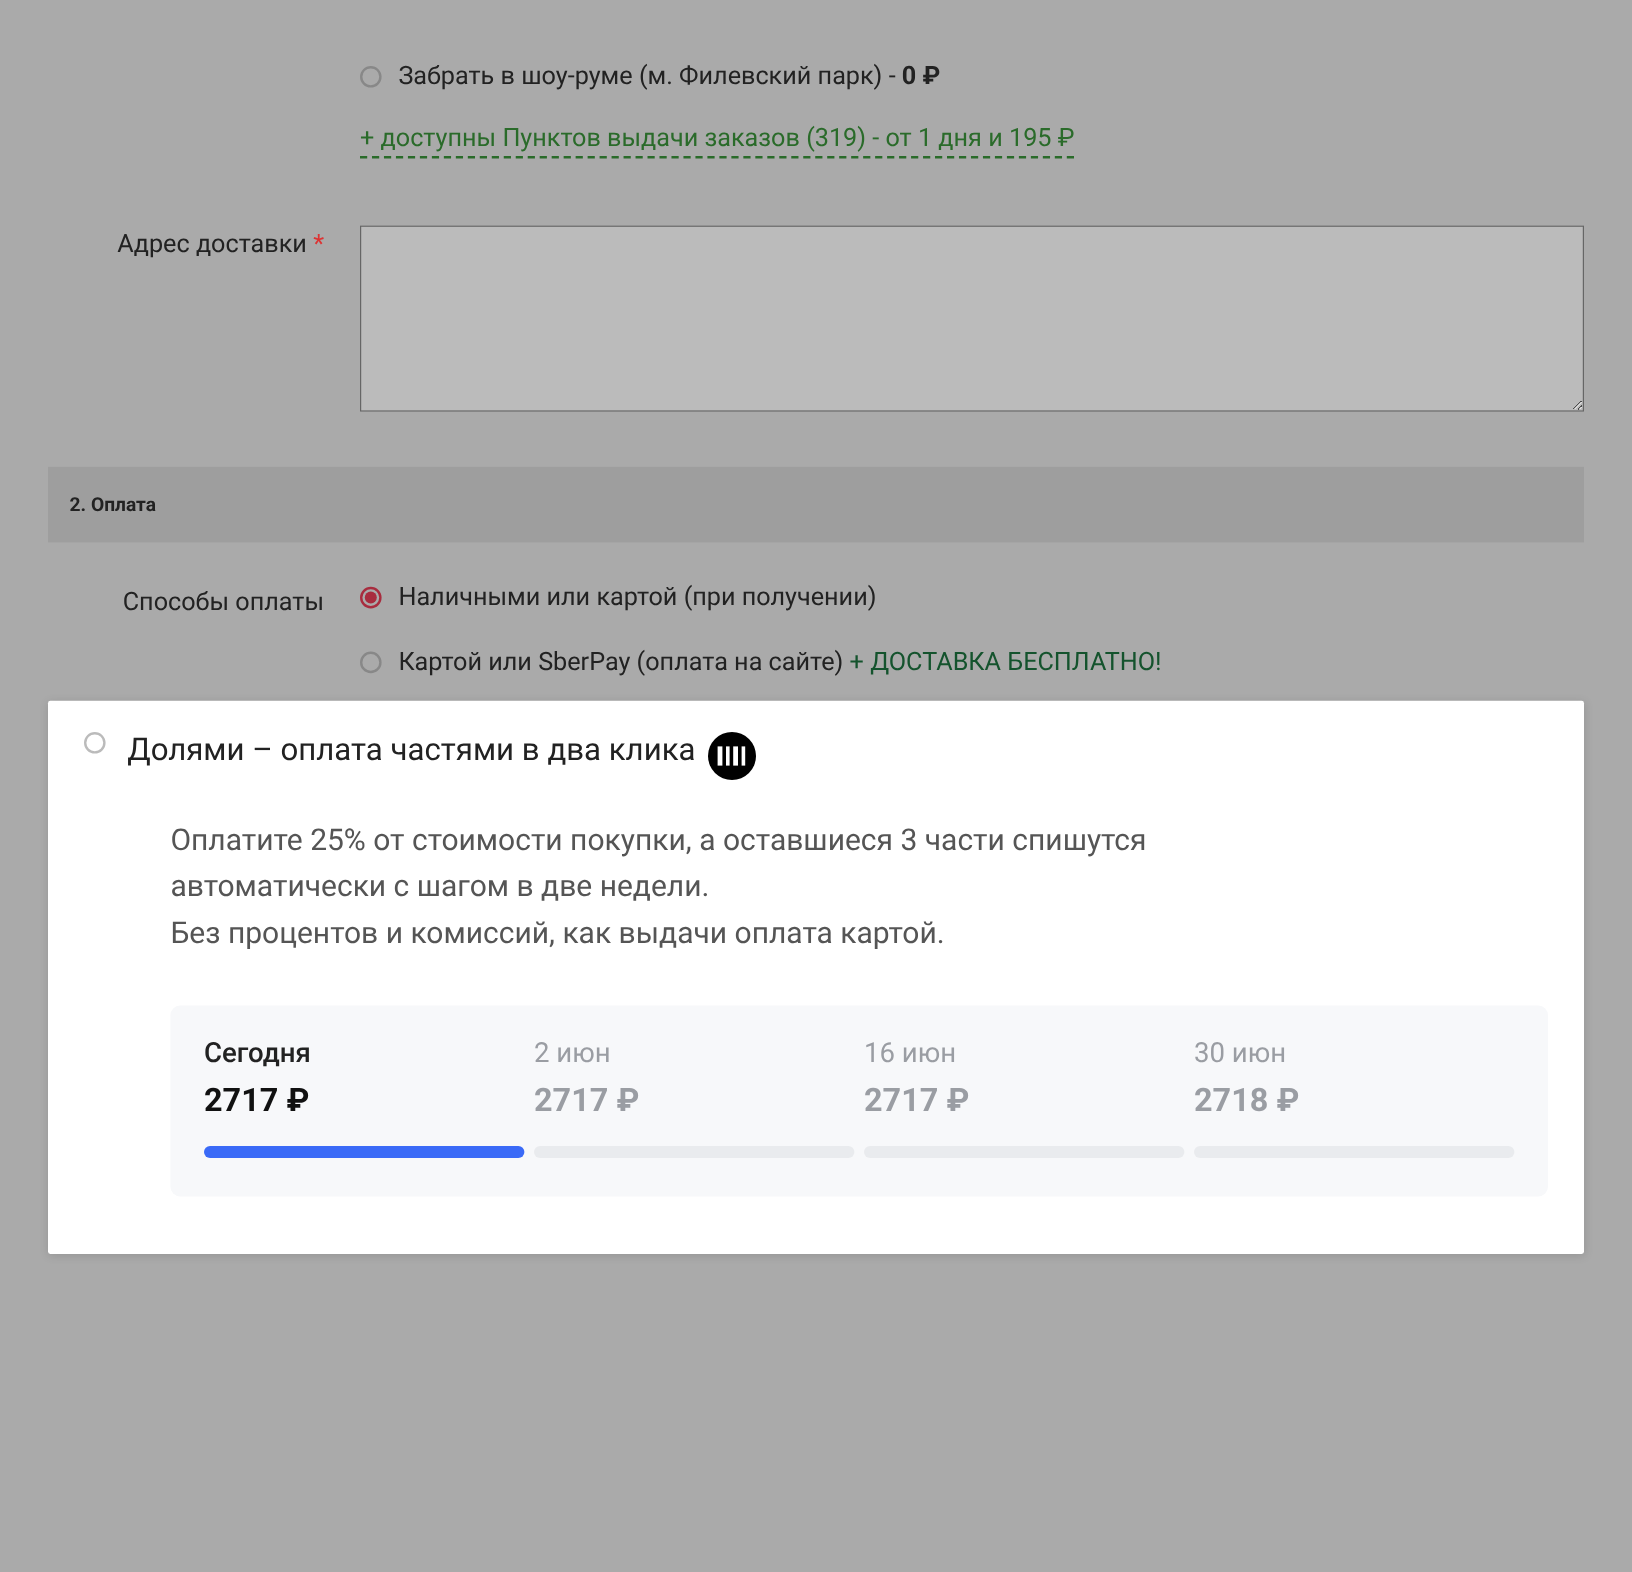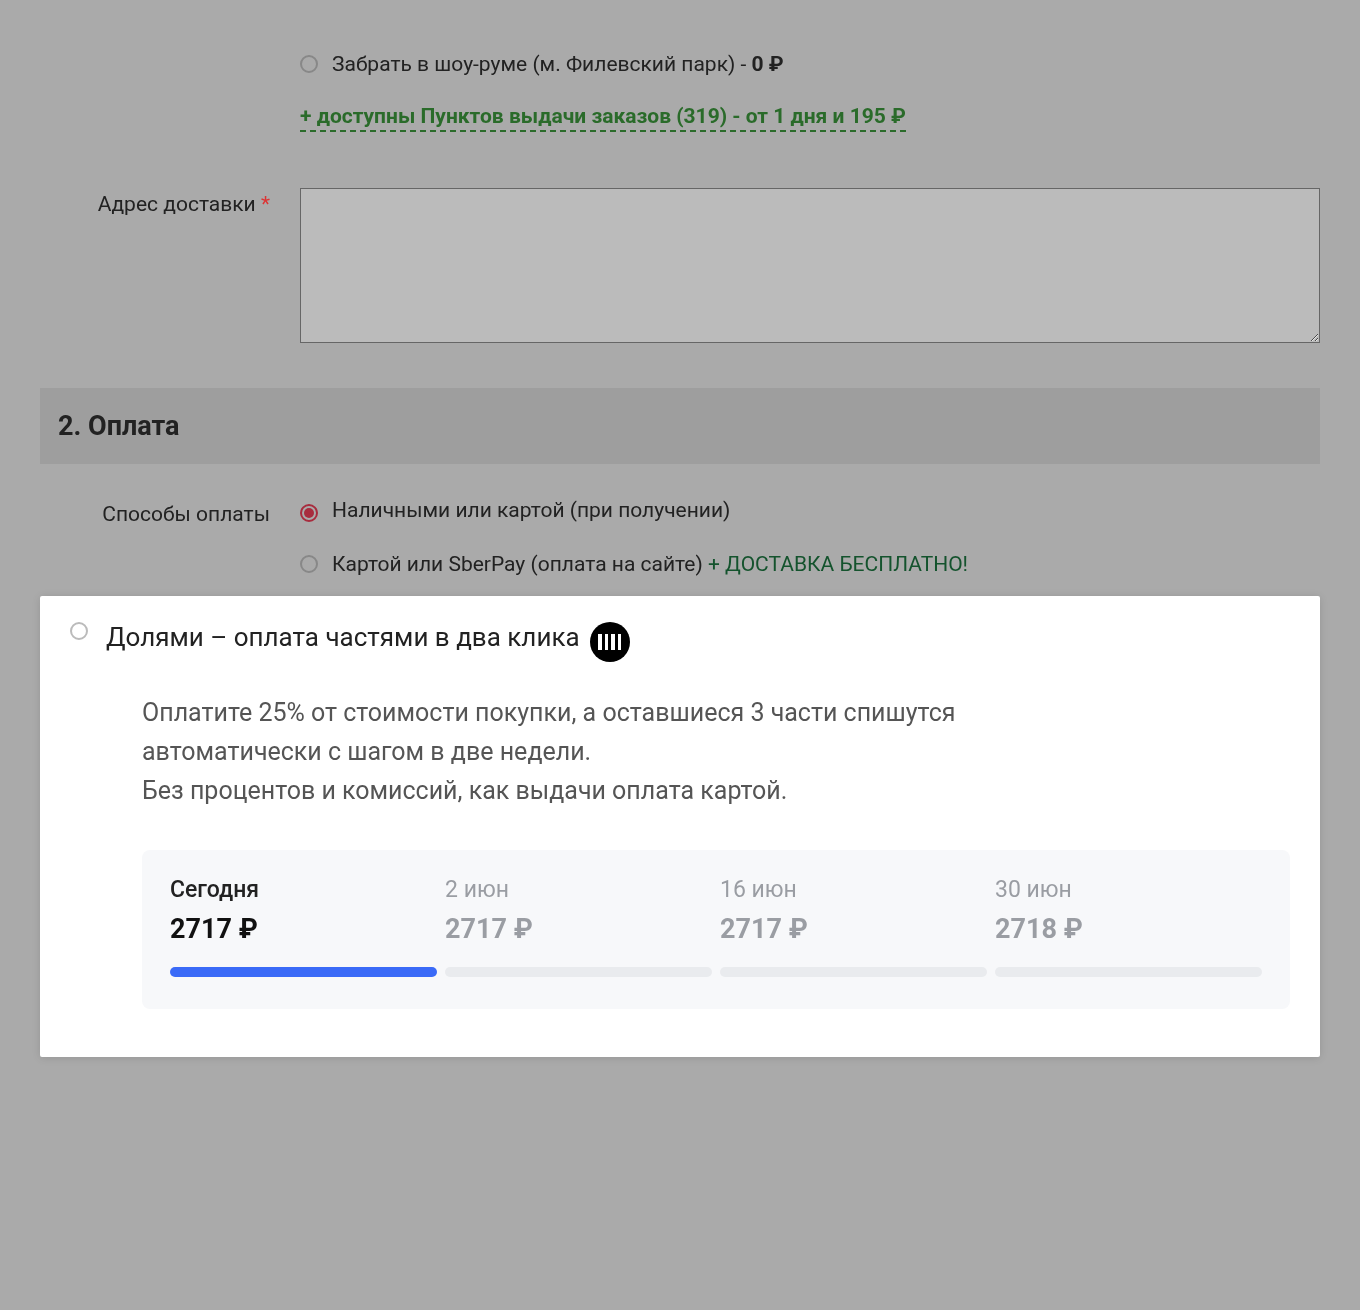--- a/index.html
+++ b/index.html
@@ -50,40 +50,40 @@
   .radio.selected::after {
     content: "";
     width: 10px;
     height: 10px;
     background: #a82c3e;
     border-radius: 50%;
   }
   .bold { font-weight: 700; }
   .pickup-link {
     color: #2a6b2a;
-    font-weight: 700;
+    font-weight: 400;
     border-bottom: 2px dashed #2a6b2a;
     padding-bottom: 2px;
     display: inline-block;
   }
   .required { color: #d33; }
   textarea.addr {
     width: 100%;
     height: 155px;
     border: 1px solid #666;
     background: #bbb;
     resize: both;
     font-size: 18px;
     padding: 6px;
   }
   .section-header {
     background: #9e9e9e;
     padding: 22px 18px;
     font-weight: 700;
-    font-size: 27px;
+    font-size: 16px;
     margin: 34px 0 28px 0;
   }
   .promo-red { color: #14532d; font-weight: 400; }
   .dolyame-panel {
     background: #fff;
     border-radius: 2px;
     margin: 8px 0 0 0;
     padding: 26px 30px 48px 30px;
     box-shadow: 0 1px 8px rgba(0,0,0,.12);
   }
@@ -184,21 +184,21 @@
     <div class="input-col">
       <textarea class="addr" style=""></textarea>
     </div>
   </div>
 
   <div class="section-header">2. Оплата</div>
 
   <div class="row">
     <div class="label-col">Способы оплаты</div>
     <div class="input-col">
-      <div class="radio-line" style="margin-bottom:30px;align-items:flex-end;">
+      <div class="radio-line" style="margin-bottom:30px;">
         <span class="radio selected"></span>
         <span>Наличными или картой (при получении)</span>
       </div>
       <div class="radio-line" style="margin-bottom:6px;">
         <span class="radio"></span>
         <span>
           <span>Картой или SberPay (оплата на сайте) </span><span class="promo-red">+ ДОСТАВКА БЕСПЛАТНО!</span>
         </span>
       </div>
     </div>

